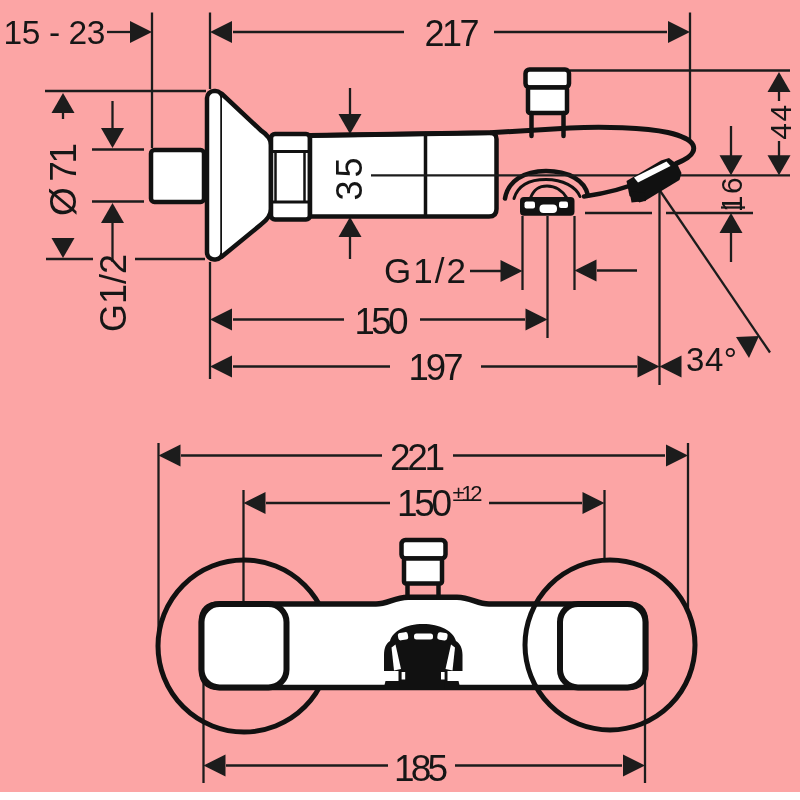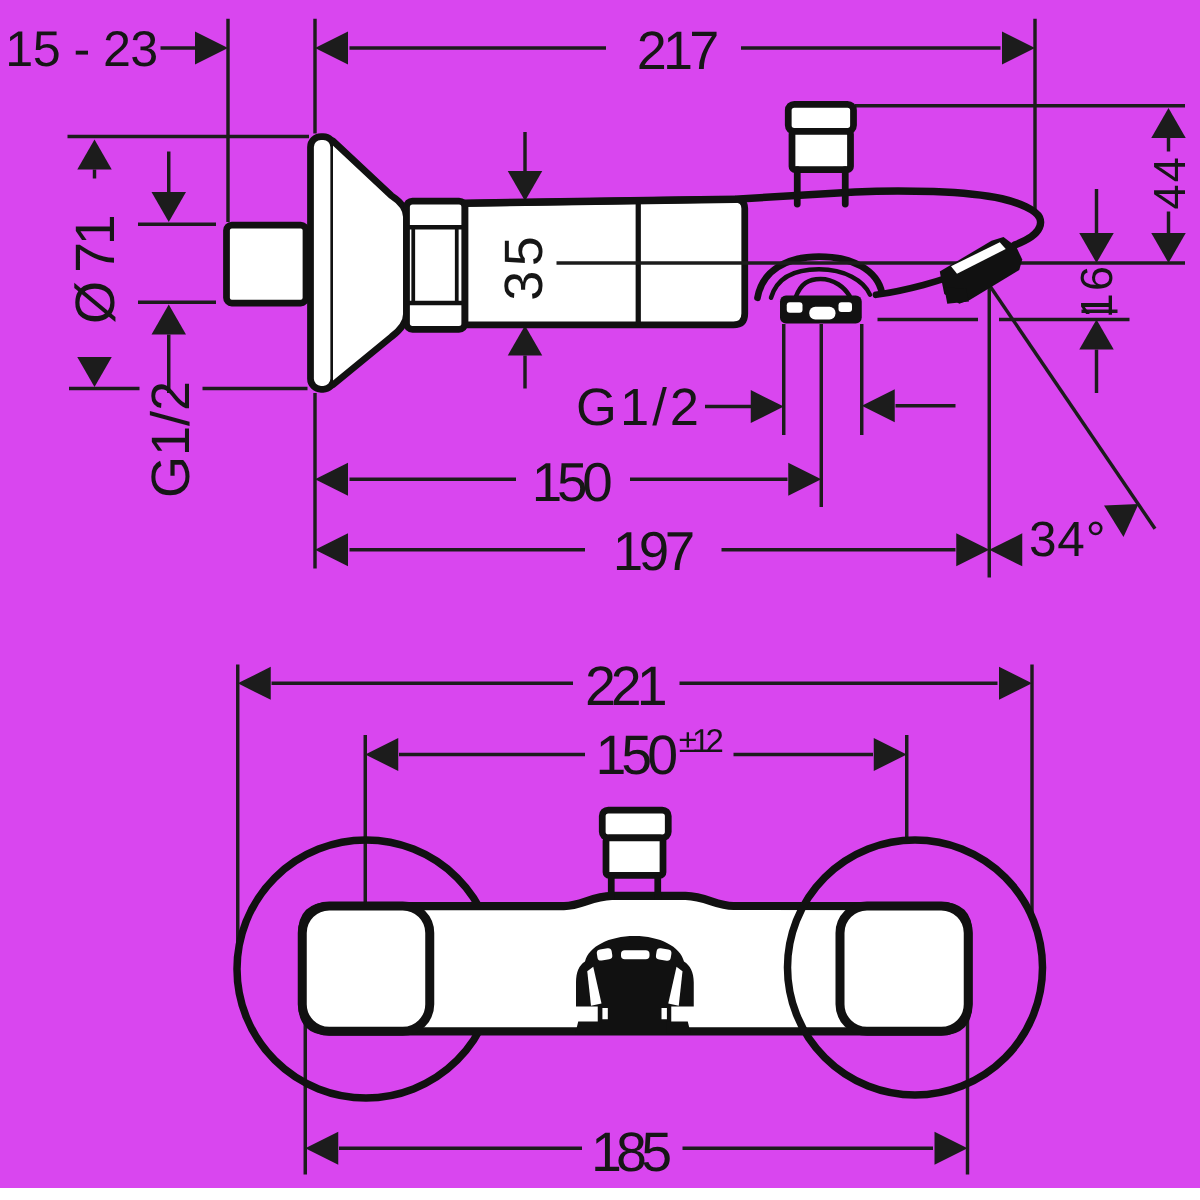--- a/index.html
+++ b/index.html
@@ -1,16 +1,16 @@
 <!DOCTYPE html>
 <html><head>
 <meta charset="utf-8">
 <style>
   html,body{margin:0;padding:0;background:#ffffff;}
-  .wrap{width:800px;height:792px;position:relative;overflow:hidden;background:#d946ef;}
+  .wrap{width:800px;height:792px;position:relative;overflow:hidden;background:#fca5a5;}
   svg{position:absolute;top:0;left:0;}
   text{font-family:"Liberation Sans",sans-serif;fill:#161616;}
 </style>
 </head>
 <body>
 <div class="wrap">
 <svg width="800" height="800" viewBox="0 0 800 800">
 <g id="thin" stroke="#1c1c1c" stroke-width="2.3" fill="none">
 
   <line x1="107" y1="32" x2="131" y2="32"></line>

